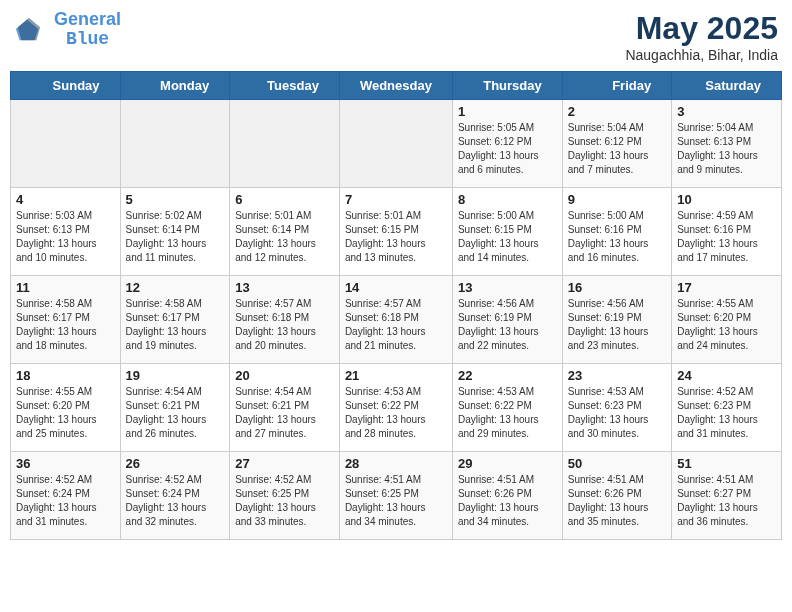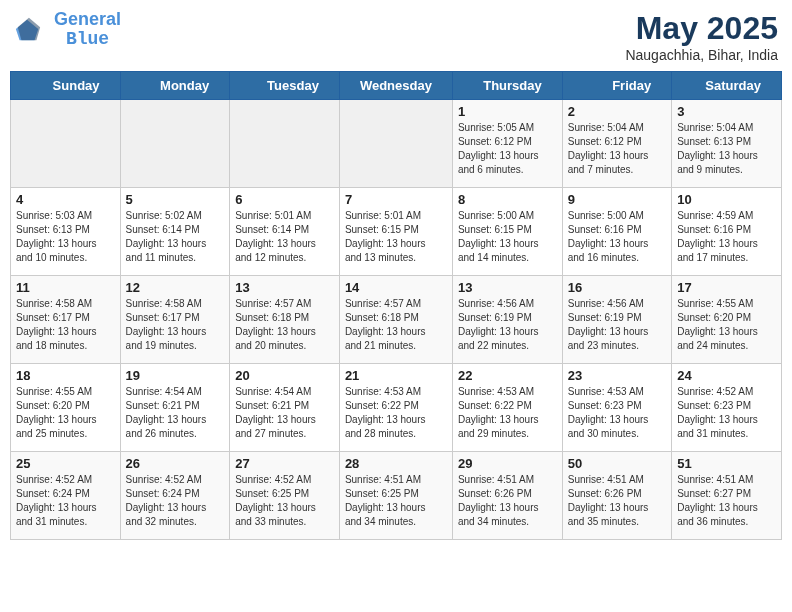--- a/index.html
+++ b/index.html
@@ -300,21 +300,21 @@
         <td>
           <div class="day-num">24</div>
           <div class="day-info" style="white-space: pre-line;">Sunrise: 4:52 AM
 Sunset: 6:23 PM
 Daylight: 13 hours
 and 31 minutes.</div>
         </td>
       </tr>
       <tr>
         <td>
-          <div class="day-num">25</div>
+          <div class="day-num">36</div>
           <div class="day-info" style="white-space: pre-line;">Sunrise: 4:52 AM
 Sunset: 6:24 PM
 Daylight: 13 hours
 and 31 minutes.</div>
         </td>
         <td>
           <div class="day-num">26</div>
           <div class="day-info" style="white-space: pre-line;">Sunrise: 4:52 AM
 Sunset: 6:24 PM
 Daylight: 13 hours

